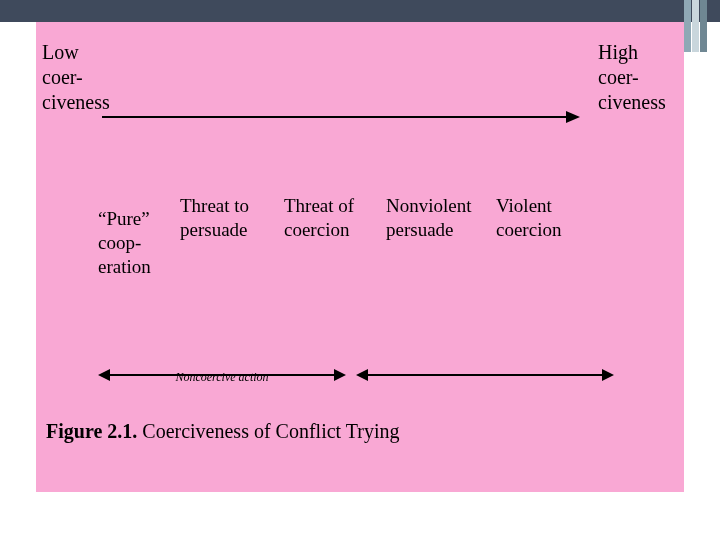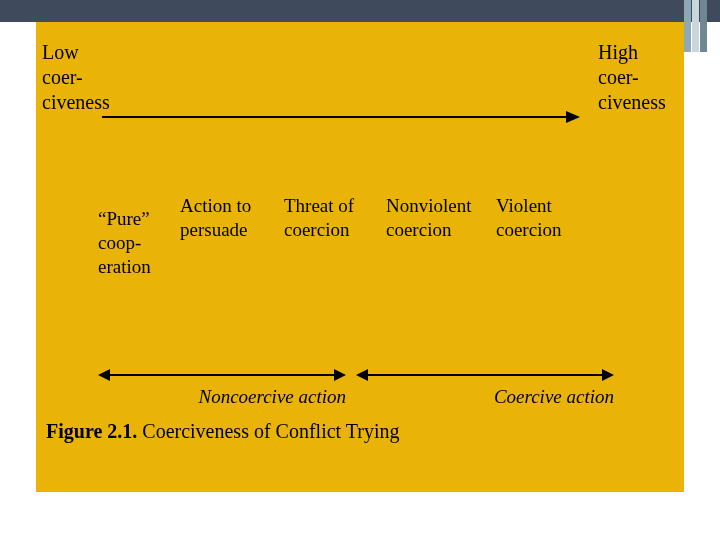--- a/index.html
+++ b/index.html
@@ -39,21 +39,21 @@
   .blk.b4 { left: 24px; top: 0px;  width: 12px; height: 22px; background: #3f4a5c; }
   .blk.b5 { left: 24px; top: 22px; width: 12px; height: 30px; background: #ffffff; }
 
   
   .canvas {
     position: absolute;
     left: 36px;
     top: 22px;
     width: 648px;
     height: 470px;
-    background: #eab308;
+    background: #f9a8d4;
   }
 
   
   .coerce-row {
     position: absolute;
     left: 0;
     top: 18px;
     width: 648px;
     height: 110px;
   }
@@ -148,26 +148,26 @@
     border-bottom: 6px solid transparent;
   }
   .dbl-arrow .head.left  { left: 0;  border-right: 12px solid #000; }
   .dbl-arrow .head.right { right: 0; border-left: 12px solid #000; }
 
   .arrow-a { left: 62px;  width: 248px; }
   .arrow-b { left: 320px; width: 258px; }
 
   .arrow-caption {
     position: absolute;
-    top: 46px;
+    top: 30px;
     font-family: "Liberation Serif", serif;
     font-style: italic;
-    font-size: 19px;
-    color: #000;
-    text-align: right;
+    font-size: 12px;
+    color: #000;
+    text-align: center;
   }
   .caption-a { left: 62px;  width: 248px; }
   .caption-b { left: 320px; width: 258px; }
 
   
   .figure-caption {
     position: absolute;
     left: 10px;
     top: 398px;
     font-family: "Liberation Serif", serif;
@@ -205,43 +205,42 @@
 
     <div class="coerce-label high">High
 coer-
 civeness</div>
   </div>
 
   <div class="categories">
     <div class="cat c0">“Pure”
 coop-
 eration</div>
-    <div class="cat c2">Action to
+    <div class="cat c2">Threat to
 persuade</div>
     <div class="cat c3">Threat of
 coercion</div>
     <div class="cat c4">Nonviolent
-coercion</div>
+persuade</div>
     <div class="cat c5">Violent
 coercion</div>
   </div>
 
   <div class="bottom-arrows">
     <div class="dbl-arrow arrow-a">
       <div class="head left"></div>
       <div class="shaft"></div>
       <div class="head right"></div>
     </div>
     <div class="arrow-caption caption-a">Noncoercive action</div>
 
     <div class="dbl-arrow arrow-b">
       <div class="head left"></div>
       <div class="shaft"></div>
       <div class="head right"></div>
     </div>
-    <div class="arrow-caption caption-b">Coercive action</div>
   </div>
 
   <div class="figure-caption">
     <span class="fignum">Figure  2.1.</span><span> Coerciveness of Conflict Trying</span>
   </div>
 
 </div>
 
 </body></html>

